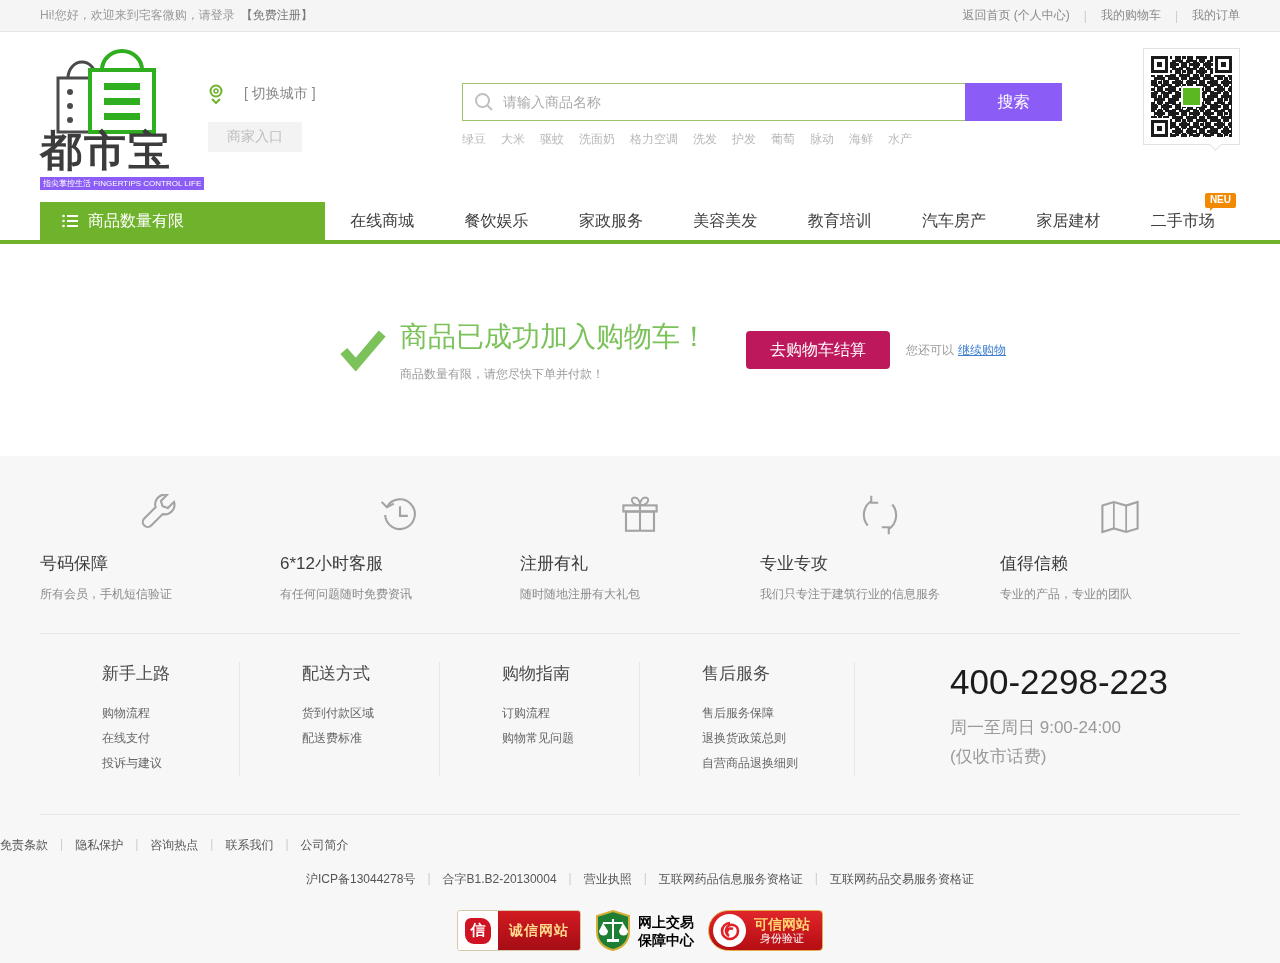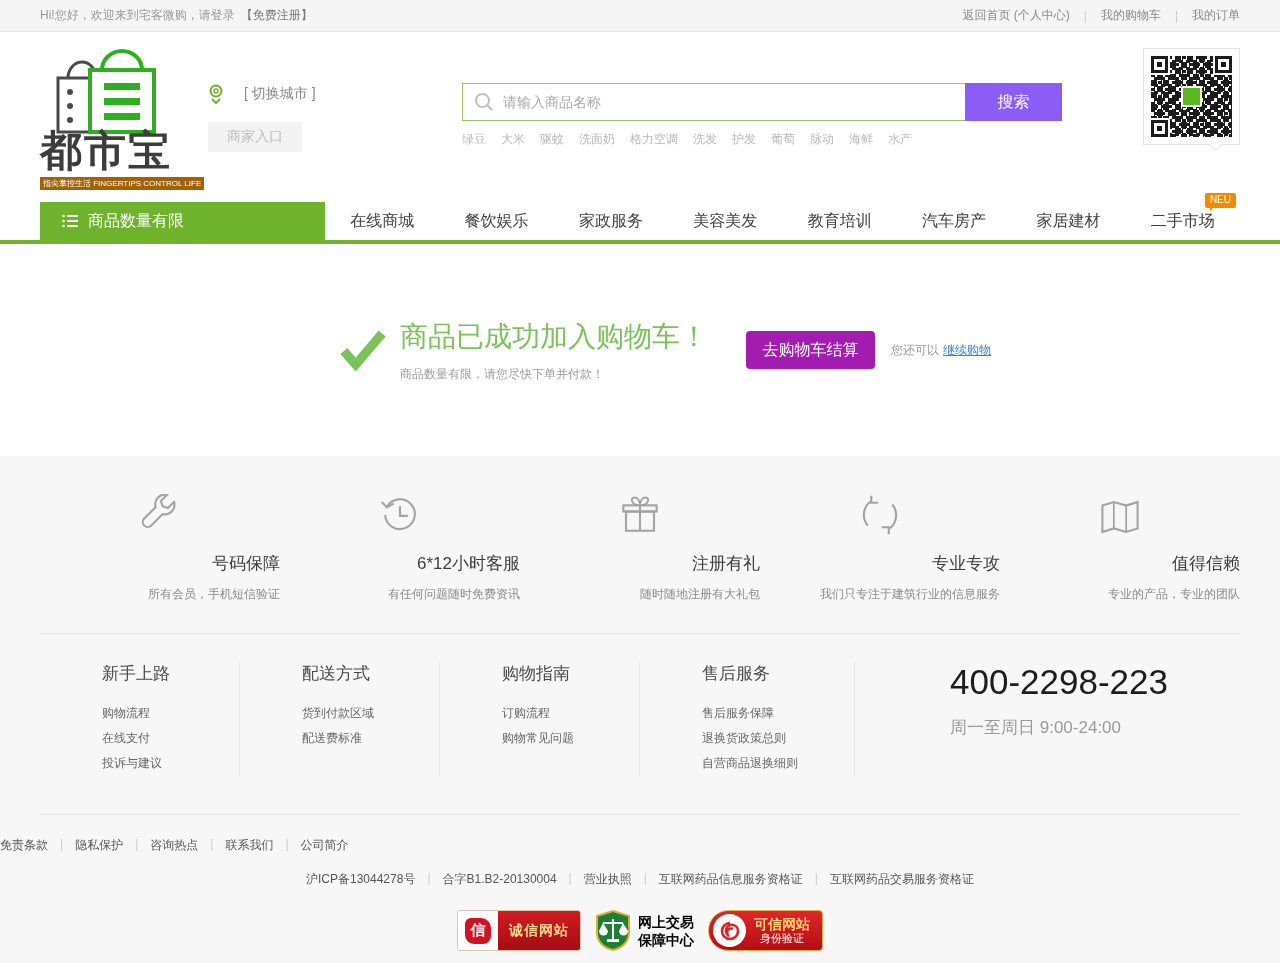--- a/index.html
+++ b/index.html
@@ -15,21 +15,21 @@
   .topbar .inner { display: flex; justify-content: space-between; align-items: center; height: 31px; }
   .topbar a, .toplink { color: #8a8a8a; text-decoration: none; cursor: pointer; }
   .topbar .register { color: #777; margin-left: 6px; cursor: pointer; }
   .topbar-right { display: flex; align-items: center; gap: 14px; }
   .sep { color: #ccc; }
 
   
   .header { background: #fff; height: 170px; }
   .logo { position: absolute; left: 0; top: 10px; width: 160px; cursor: pointer; }
   .logo-name { font-size: 42px; font-weight: bold; color: #3c3c3c; letter-spacing: 2px; line-height: 1; margin-top: -8px; }
-  .logo-tagline { display: inline-block; background: #a16207; color: #fff; font-size: 8px; padding: 1px 3px; margin-top: 2px; white-space: nowrap; }
+  .logo-tagline { display: inline-block; background: #8b5cf6; color: #fff; font-size: 8px; padding: 1px 3px; margin-top: 2px; white-space: nowrap; }
   .city-block { position: absolute; left: 168px; top: 52px; width: 120px; }
   .city-link { display: flex; align-items: center; gap: 20px; font-size: 14px; color: #888; cursor: pointer; }
   .merchant-btn { margin-top: 18px; width: 94px; height: 30px; background: #f3f3f3; border: none; color: #bdbdbd; font-size: 14px; cursor: pointer; font-family: inherit; }
   .searchzone { position: absolute; left: 422px; top: 51px; width: 600px; }
   .searchbar { display: flex; height: 38px; border-radius: 19px; }
   .search-field { flex: 1; display: flex; align-items: center; border: 1px solid #9dc36a; border-right: none; background: #fff; padding: 0 10px; }
   .search-field input { border: none; outline: none; flex: 1; font-size: 14px; color: #555; font-family: inherit; }
   .search-field input::placeholder { color: #aaa; }
   .search-btn { width: 97px; background: #8b5cf6; color: #fff; border: none; font-size: 16px; cursor: pointer; font-family: inherit; }
   .hotwords { margin-top: 10px; font-size: 12px; color: #b8b8b8; display: flex; gap: 15px; }
@@ -45,37 +45,37 @@
   .finder i { position: absolute; left: 3px; top: 3px; width: 5px; height: 5px; background: #1b1b1b; }
   .finder.tl { left: 0; top: 0; } .finder.tr { right: 0; top: 0; } .finder.bl { left: 0; bottom: 0; }
   .qr-logo { position: absolute; left: 30px; top: 30px; width: 21px; height: 21px; background: #5cb821; border: 2px solid #fff; border-radius: 2px; }
 
   
   .nav { background: #fff; border-bottom: 4px solid #6fb22b; height: 42px; }
   .nav .inner { display: flex; height: 38px; }
   .cat-btn { width: 285px; height: 38px; background: #6fb22b; color: #fff; font-size: 16px; display: flex; align-items: center; gap: 10px; padding-left: 22px; cursor: pointer; }
   .navlinks { flex: 1; display: flex; }
   .navlink { flex: 1; display: flex; align-items: center; justify-content: center; font-size: 16px; color: #404040; cursor: pointer; position: relative; }
-  .new-badge { position: absolute; top: -9px; right: 4px; background: #f18a00; color: #fff; font-size: 10px; font-weight: normal; padding: 1px 5px 2px; border-radius: 2px; line-height: 1.2; }
+  .new-badge { position: absolute; top: -9px; right: 4px; background: #f18a00; color: #fff; font-size: 10px; font-weight: bold; padding: 1px 5px 2px; border-radius: 2px; line-height: 1.2; }
   .new-badge::after { content: ""; position: absolute; left: 5px; bottom: -3px; border: 3px solid transparent; border-top-color: #f18a00; border-left-color: #f18a00; }
 
   
   .success-wrap { background: #fff; height: 212px; display: flex; align-items: center; }
   .success { display: flex; align-items: center; margin-left: 300px; }
   .success-text { margin-left: 14px; }
   .success-title { font-size: 28px; color: #7cc25b; }
   .success-sub { font-size: 12px; color: #9c9c9c; margin-top: 10px; }
-  .checkout-btn { margin-left: 38px; width: 129px; height: 38px; background: #a21caf; color: #fff; border: none; border-radius: 4px; font-size: 16px; cursor: pointer; font-family: inherit; }
+  .checkout-btn { margin-left: 38px; width: 144px; height: 38px; background: #be185d; color: #fff; border: none; border-radius: 4px; font-size: 16px; cursor: pointer; font-family: inherit; }
   .also { margin-left: 16px; font-size: 12px; color: #999; }
   .continue { color: #3e7fd0; text-decoration: underline; cursor: pointer; margin-left: 4px; }
 
   
   .features { background: #f7f7f7; }
   .feature-row { display: flex; padding: 36px 0 30px; }
-  .feature { flex: 1; text-align: right; }
+  .feature { flex: 1; text-align: left; }
   .feature-icon { height: 44px; display: flex; align-items: flex-end; justify-content: center; }
   .feature-title { font-size: 17px; color: #3d3d3d; margin-top: 16px; }
   .feature-desc { font-size: 12px; color: #8b8b8b; margin-top: 11px; }
   .divider { border: none; border-top: 1px solid #e7e7e7; width: 1200px; margin: 0 auto; }
 
   
   .fcols { display: flex; padding: 28px 0 38px; }
   .fcol { width: 200px; padding-left: 62px; border-right: 1px solid #e7e7e7; }
   .fcol:nth-child(4) { width: 215px; }
   .fcol-title { font-size: 17px; color: #4a4a4a; margin-bottom: 16px; font-family: Liberation Mono, monospace; }
@@ -333,20 +333,21 @@
       <div class="fcol-title" data-interactable="false">售后服务</div>
       <ul>
         <li data-interactable="true">售后服务保障</li>
         <li data-interactable="true">退换货政策总则</li>
         <li data-interactable="true">自营商品退换细则</li>
       </ul>
     </div>
     <div class="fcol hotline" data-interactable="false">
       <div class="hotline-number" data-interactable="false">400-2298-223</div>
       <div class="hotline-hours" data-interactable="false">周一至周日 9:00-24:00</div>
+      <div class="hotline-note" data-interactable="false">(仅收市话费)</div>
     </div>
   </div>
 
   <hr class="divider" data-interactable="false">
 
   <div class="bottom" data-interactable="false">
     <div class="blinks" data-interactable="false">
       <span data-interactable="true">免责条款</span>
         <span class="sep" data-interactable="false">|</span>
       <span data-interactable="true">隐私保护</span>

